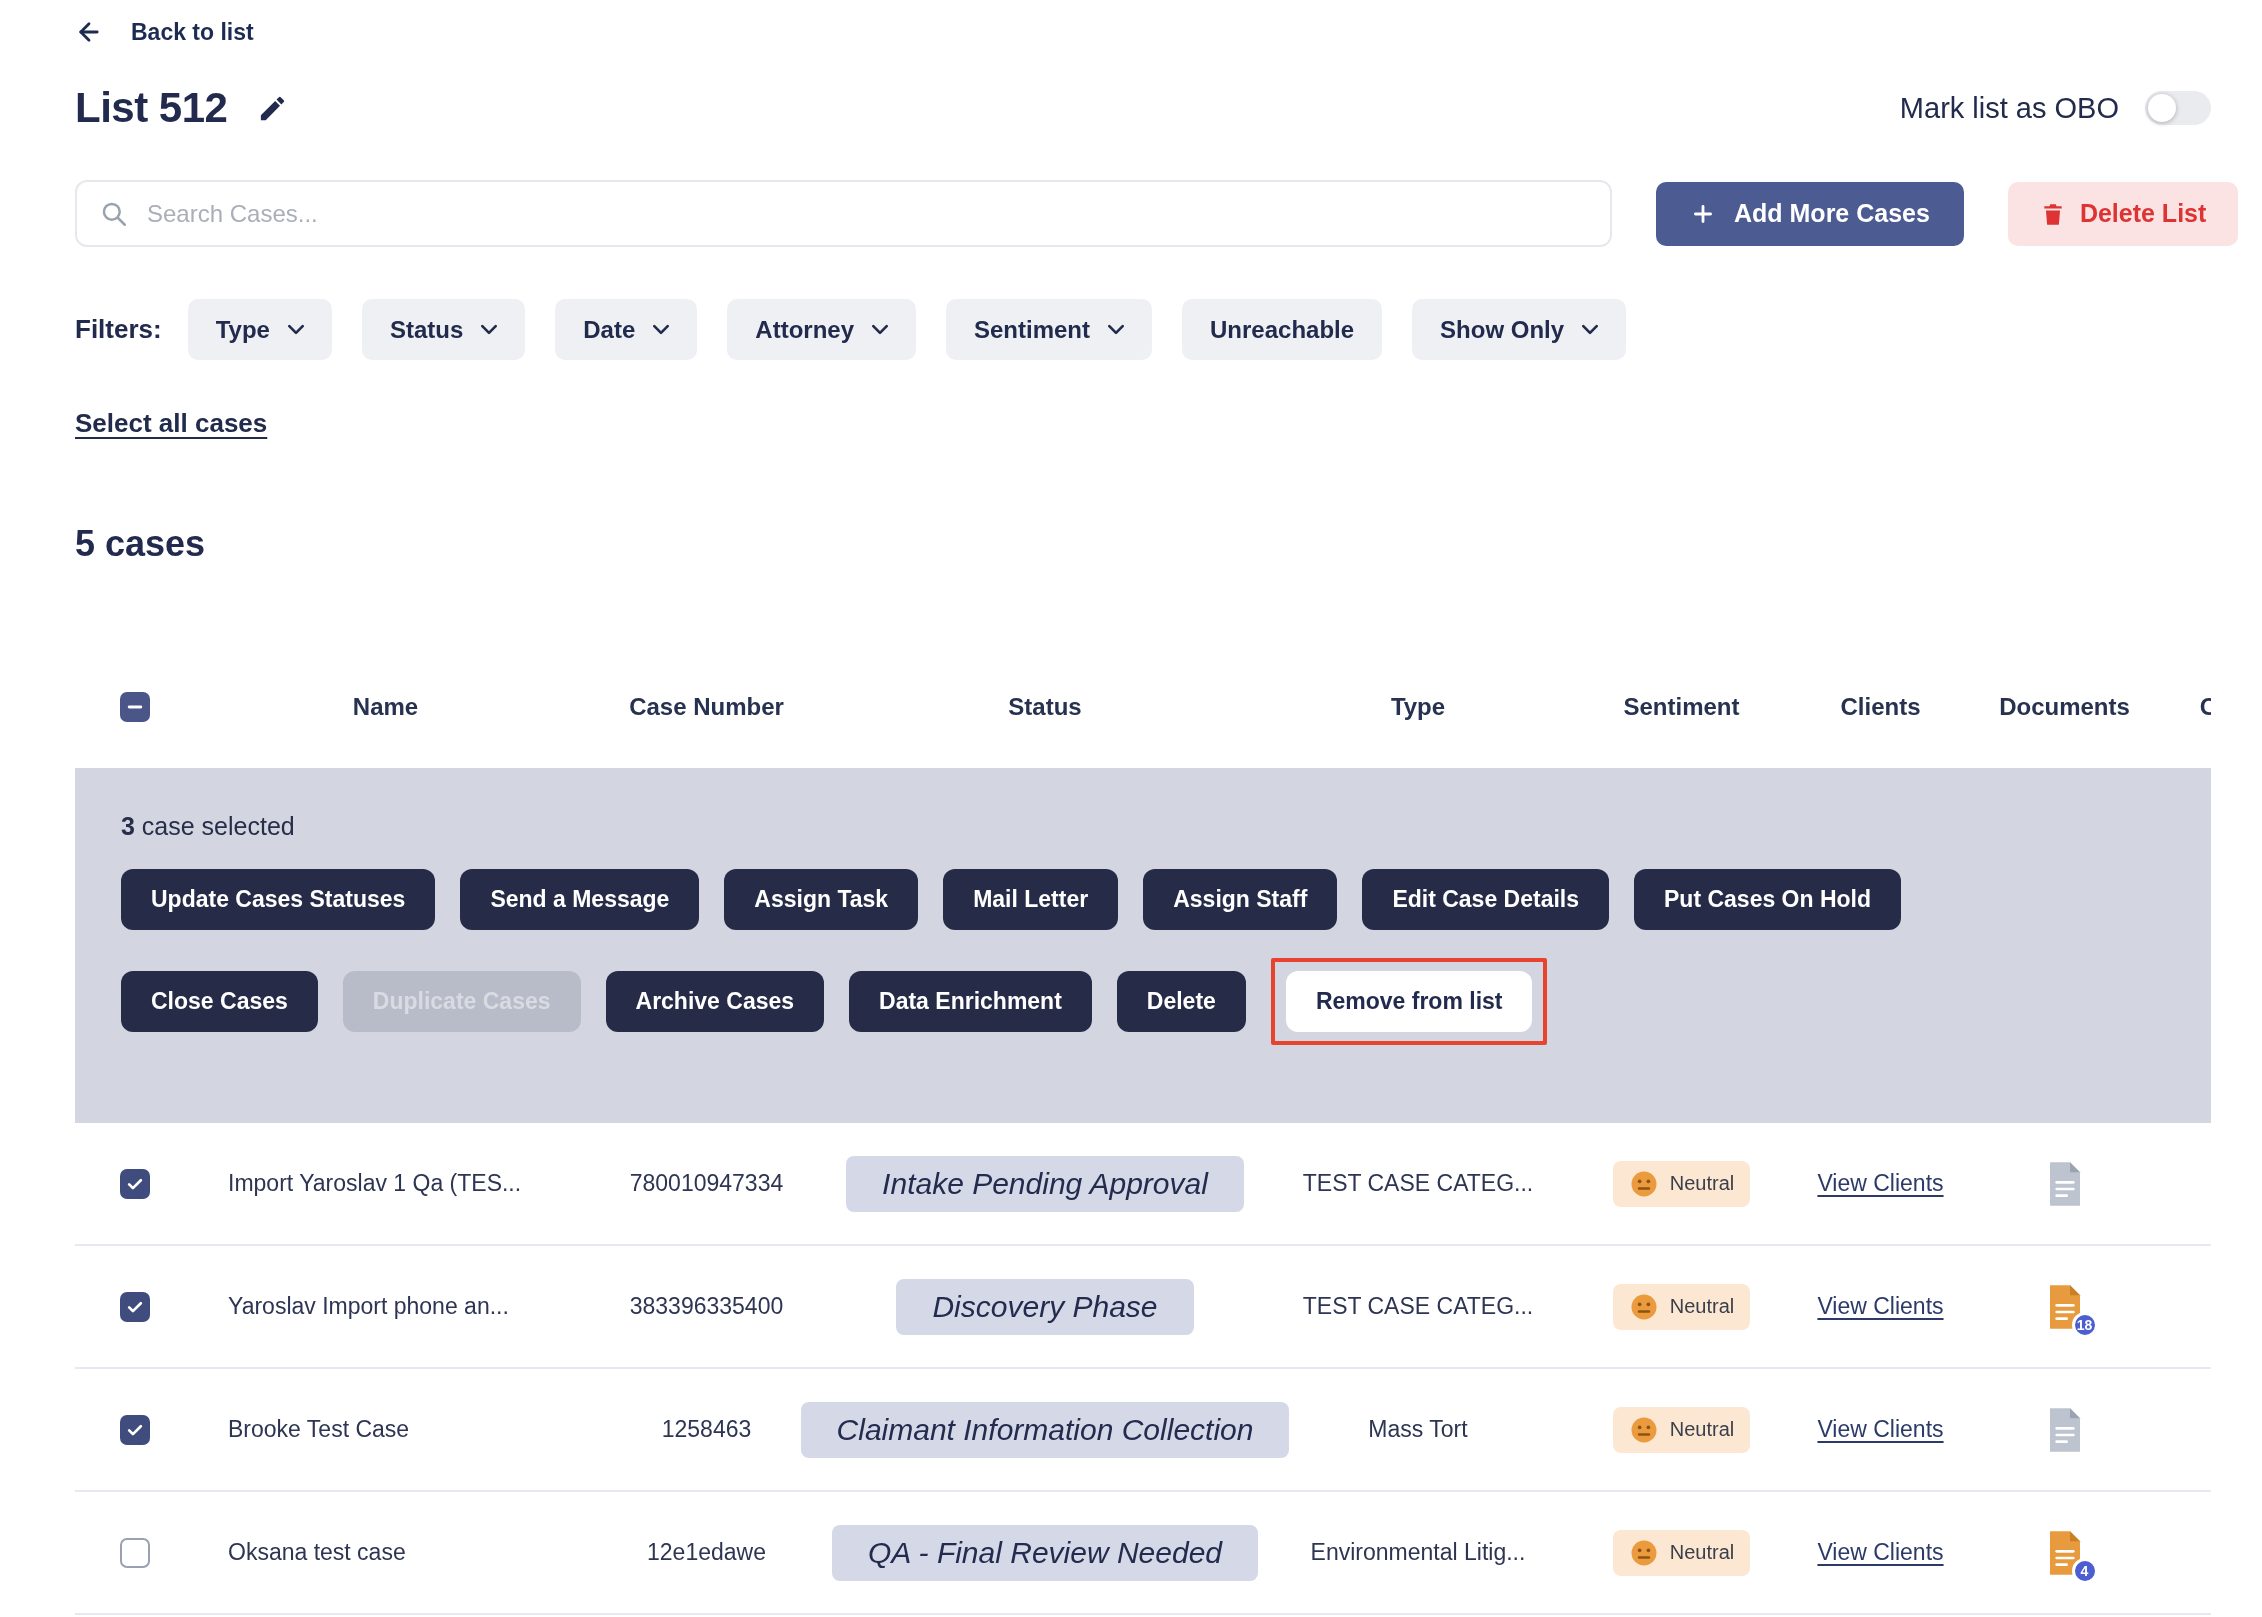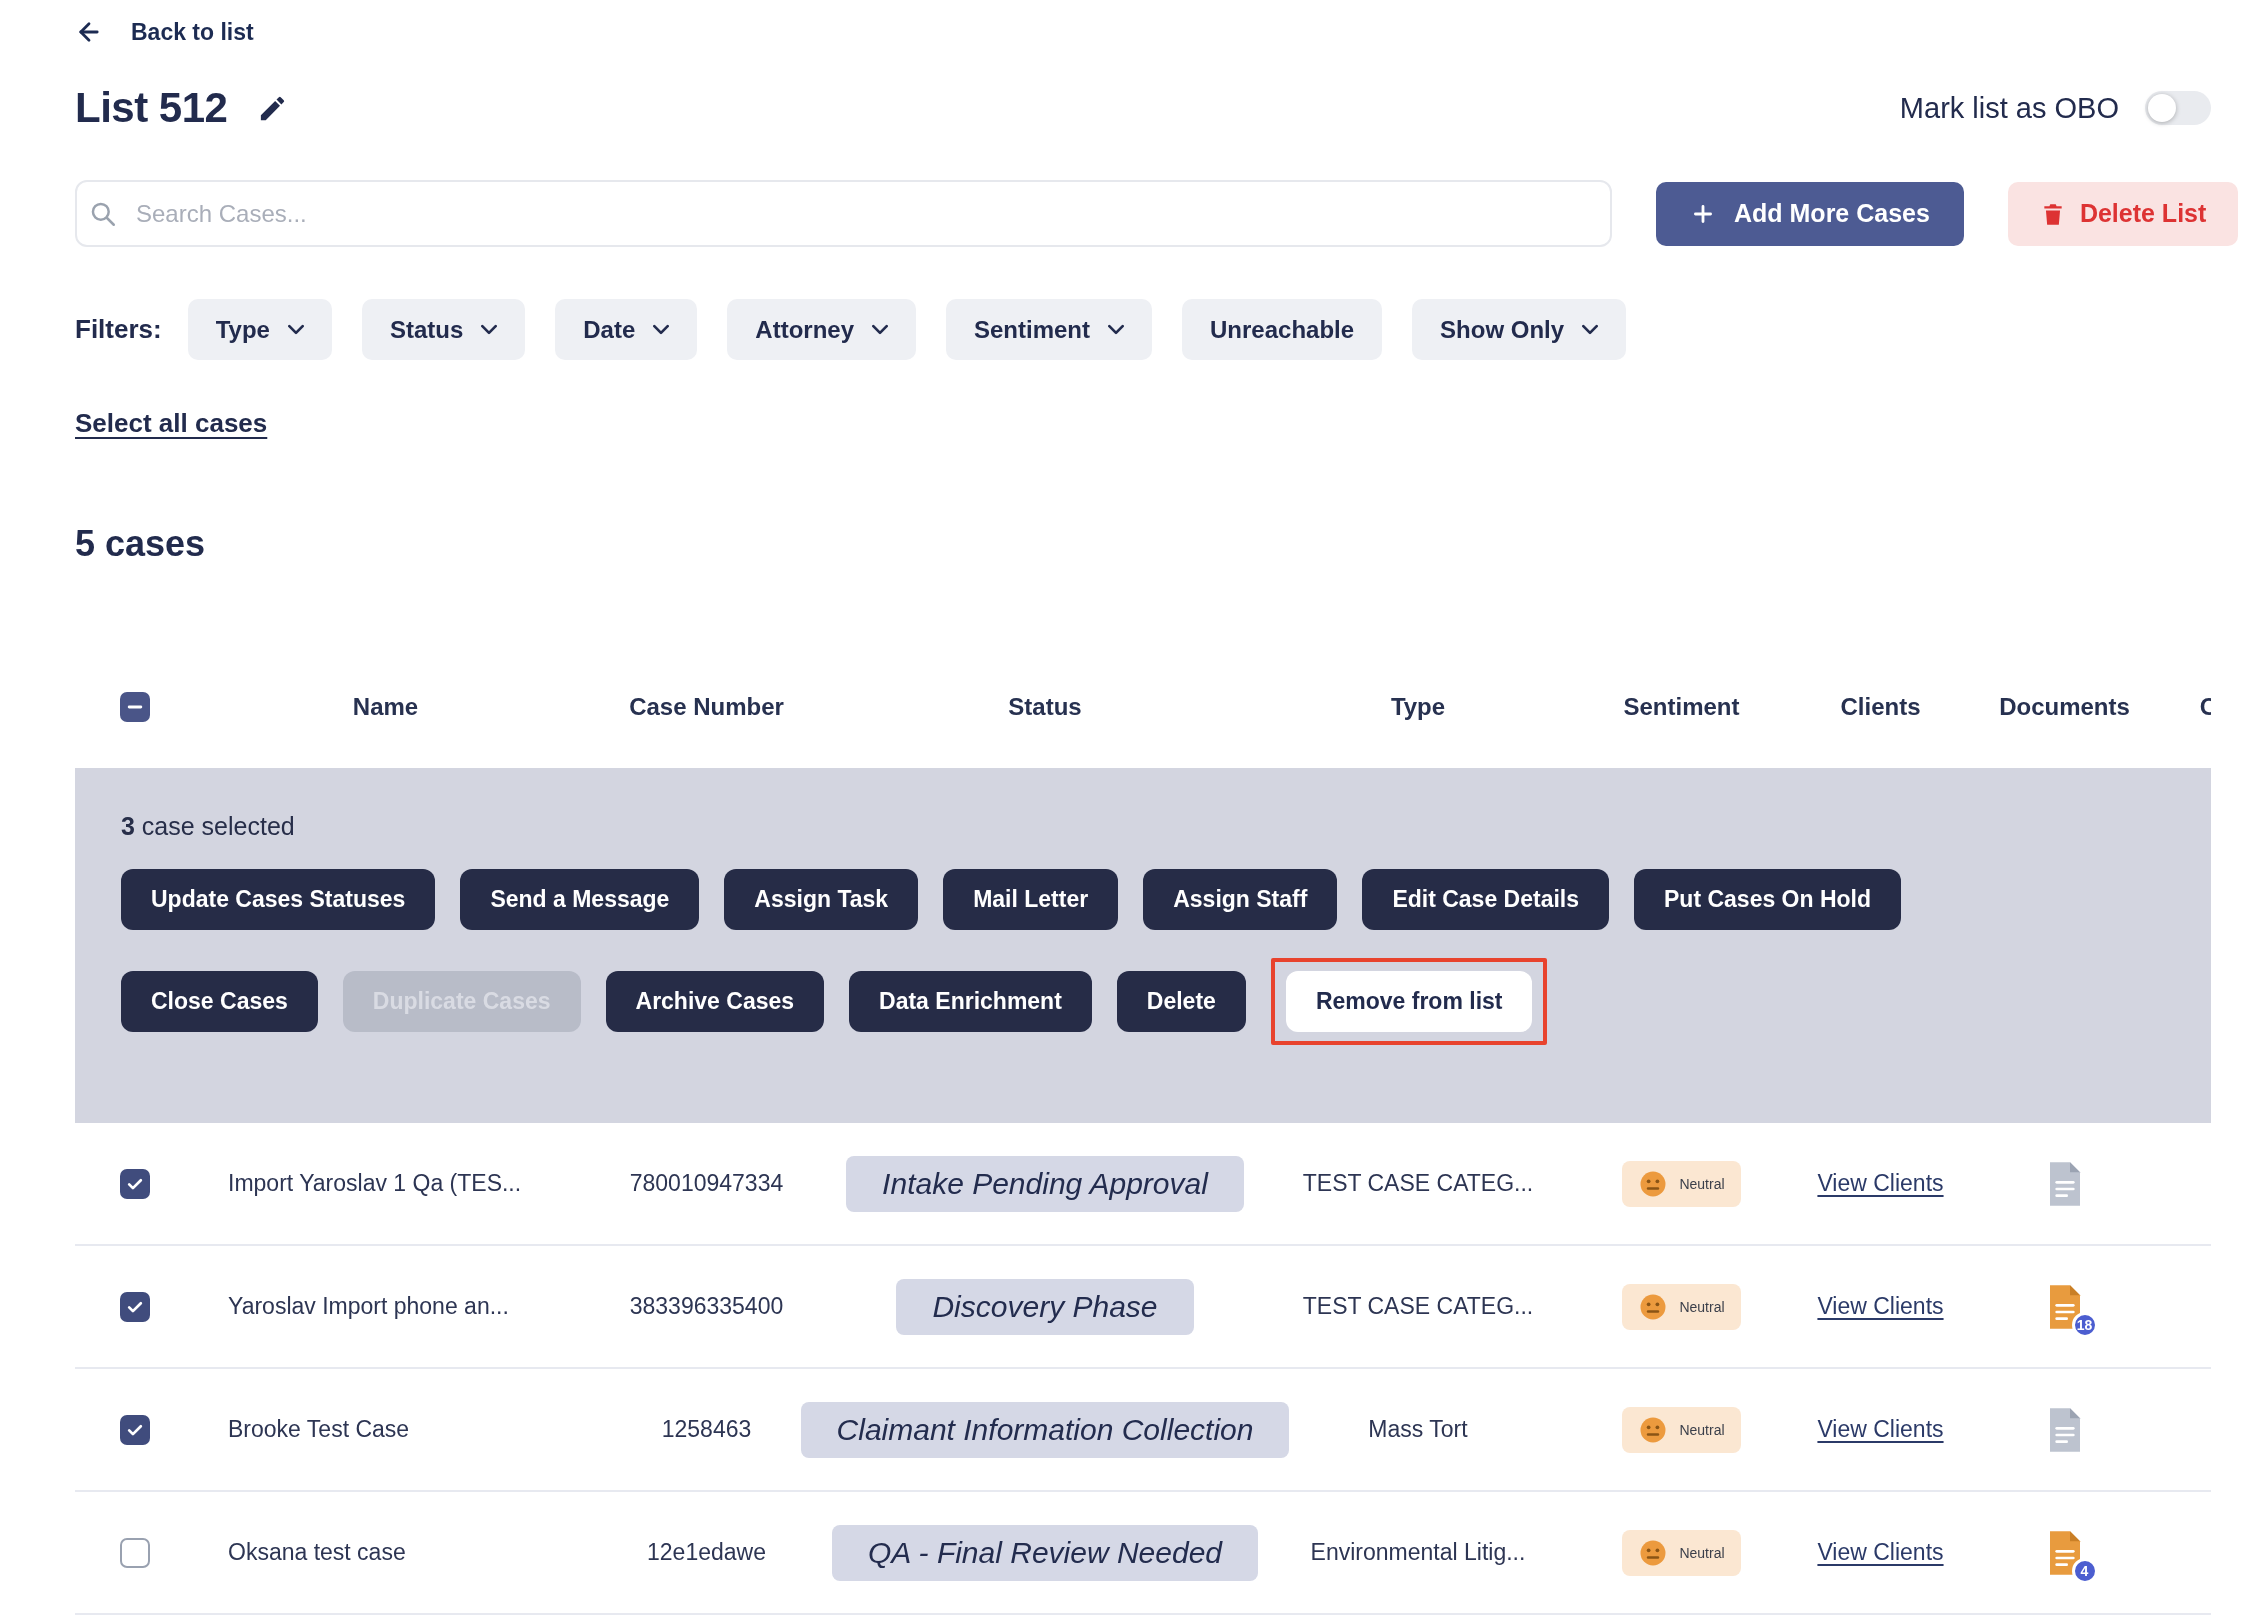--- a/index.html
+++ b/index.html
@@ -18,21 +18,21 @@
   .title-row { display:flex; align-items:center; margin-top:38px; }
   .page-title { font-size:42px; font-weight:800; color:#222b4d; margin:0; letter-spacing:-0.5px; }
   .edit-icon { margin-left:30px; cursor:pointer; display:flex; }
   .obo { margin-left:auto; display:flex; align-items:center; gap:26px; }
   .obo-label { font-size:29px; font-weight:400; color:#222b4d; }
   .toggle { width:66px; height:34px; border-radius:17px; background:#e9ebef; position:relative; cursor:pointer; display:inline-block; flex:0 0 auto; }
   .knob { position:absolute; left:3px; top:3px; width:28px; height:28px; border-radius:50%; background:#fff; box-shadow:0 1px 5px rgba(0,0,0,.28); }
 
   
   .search-row { display:flex; align-items:center; margin-top:48px; gap:44px; }
-  .search-box { flex:0 0 1537px; height:67px; border:2px solid #e6e8ed; border-radius:12px; display:flex; align-items:center; padding:0 12px; gap:18px; background:#fff; }
+  .search-box { flex:0 0 1537px; height:67px; border:2px solid #e6e8ed; border-radius:12px; display:flex; align-items:center; padding:0 23px; gap:18px; background:#fff; }
   .search-box input { border:none; outline:none; font-size:24px; flex:1; color:#222b4d; font-family:inherit; background:transparent; }
   .search-box input::placeholder { color:#a9aeb9; }
   .btn-add { height:64px; padding:0 34px; background:#4d5b93; color:#fff; border:none; border-radius:10px; font-size:25px; font-weight:600; display:flex; align-items:center; gap:18px; cursor:pointer; font-family:inherit; white-space:nowrap; }
   .btn-delete { height:64px; padding:0 32px; background:#fae3e2; color:#dd3333; border:none; border-radius:10px; font-size:25px; font-weight:700; display:flex; align-items:center; gap:14px; cursor:pointer; font-family:inherit; white-space:nowrap; }
 
   
   .filters-row { display:flex; align-items:center; margin-top:52px; gap:22px; }
   .filters-label { font-size:26px; font-weight:700; color:#222b4d; margin-right:4px; }
   .chip { height:61px; padding:0 28px; background:#eef0f4; border:none; border-radius:10px; font-size:24px; font-weight:700; color:#222b4d; display:flex; align-items:center; gap:18px; cursor:pointer; font-family:inherit; white-space:nowrap; }
 
@@ -63,21 +63,21 @@
   .annot { border:4px solid #e8432e; padding:9px 11px; display:inline-flex; align-items:center; border-radius:2px; }
 
   
   .row { height:123px; background:#fff; border-bottom:2px solid #e7e9f0; }
   .cell-name { font-size:23px; color:#2d3553; padding-left:34px; white-space:nowrap; overflow:hidden; }
   .cell-num { text-align:center; font-size:23px; color:#2d3553; }
   .cell-status { display:flex; justify-content:center; }
   .badge-status { background:#d5d8e6; color:#232c4e; font-size:30px; padding:11px 36px; border-radius:8px; white-space:nowrap;font-style:italic; }
   .cell-type { text-align:center; font-size:23px; color:#2d3553; white-space:nowrap; }
   .cell-sent { display:flex; justify-content:center; }
-  .sent-pill { display:flex; align-items:center; gap:11px; background:#fbe7d2; border-radius:8px; padding:8px 16px; font-size:14px; color:#3b3f4a; }
+  .sent-pill { display:flex; align-items:center; gap:11px; background:#fbe7d2; border-radius:8px; padding:8px 16px; font-size:20px; color:#3b3f4a; }
   .cell-clients { text-align:center; }
   .view-clients { font-size:23px; color:#2b3a68; text-decoration:underline; text-underline-offset:4px; font-weight:500; cursor:pointer; }
   .cell-doc { display:flex; justify-content:center; }
   .doc-wrap { position:relative; width:40px; height:48px; }
   .badge-count { position:absolute; right:-13px; bottom:-7px; min-width:26px; height:26px; background:#4c5ed0; border:3px solid #fff; border-radius:50%; color:#fff; font-size:14px; font-weight:700; display:flex; align-items:center; justify-content:center; }
 </style>
 </head>
 <body>
 
 <div class="page">

